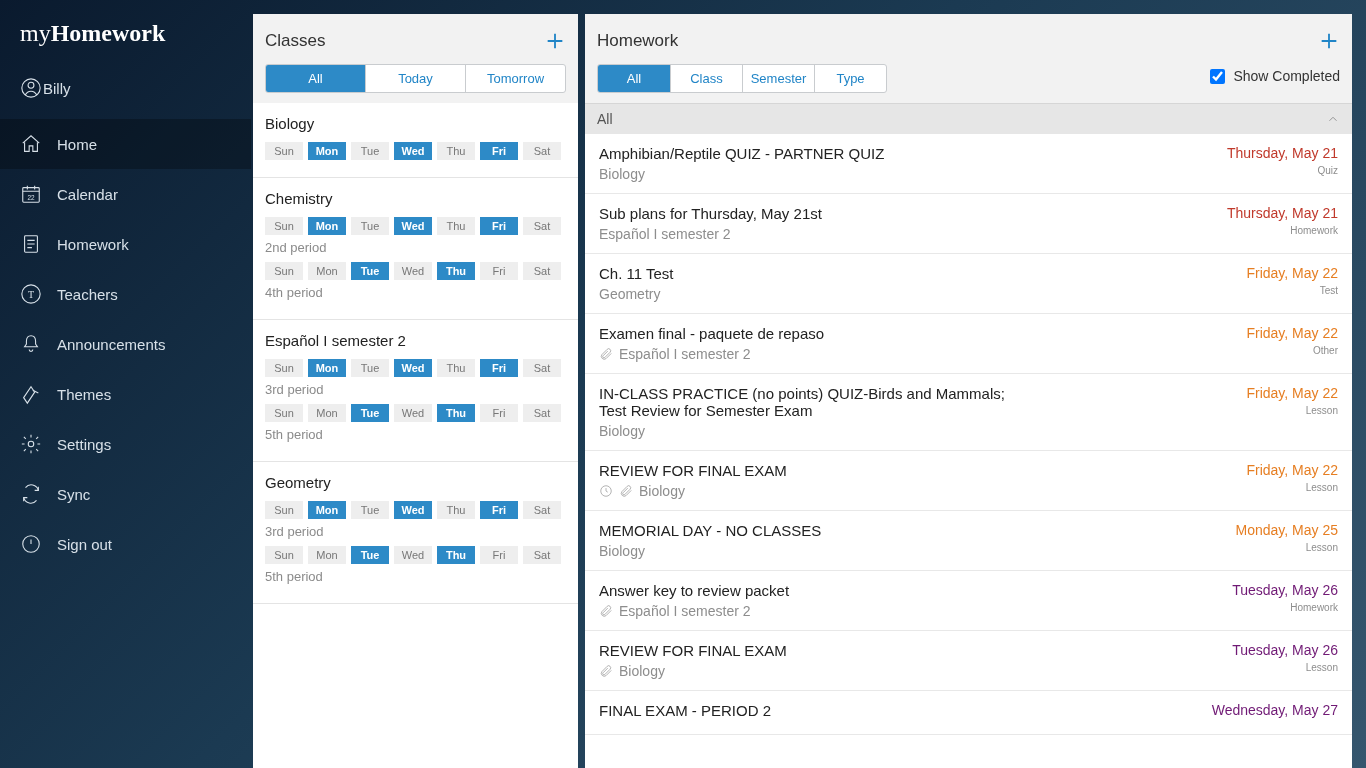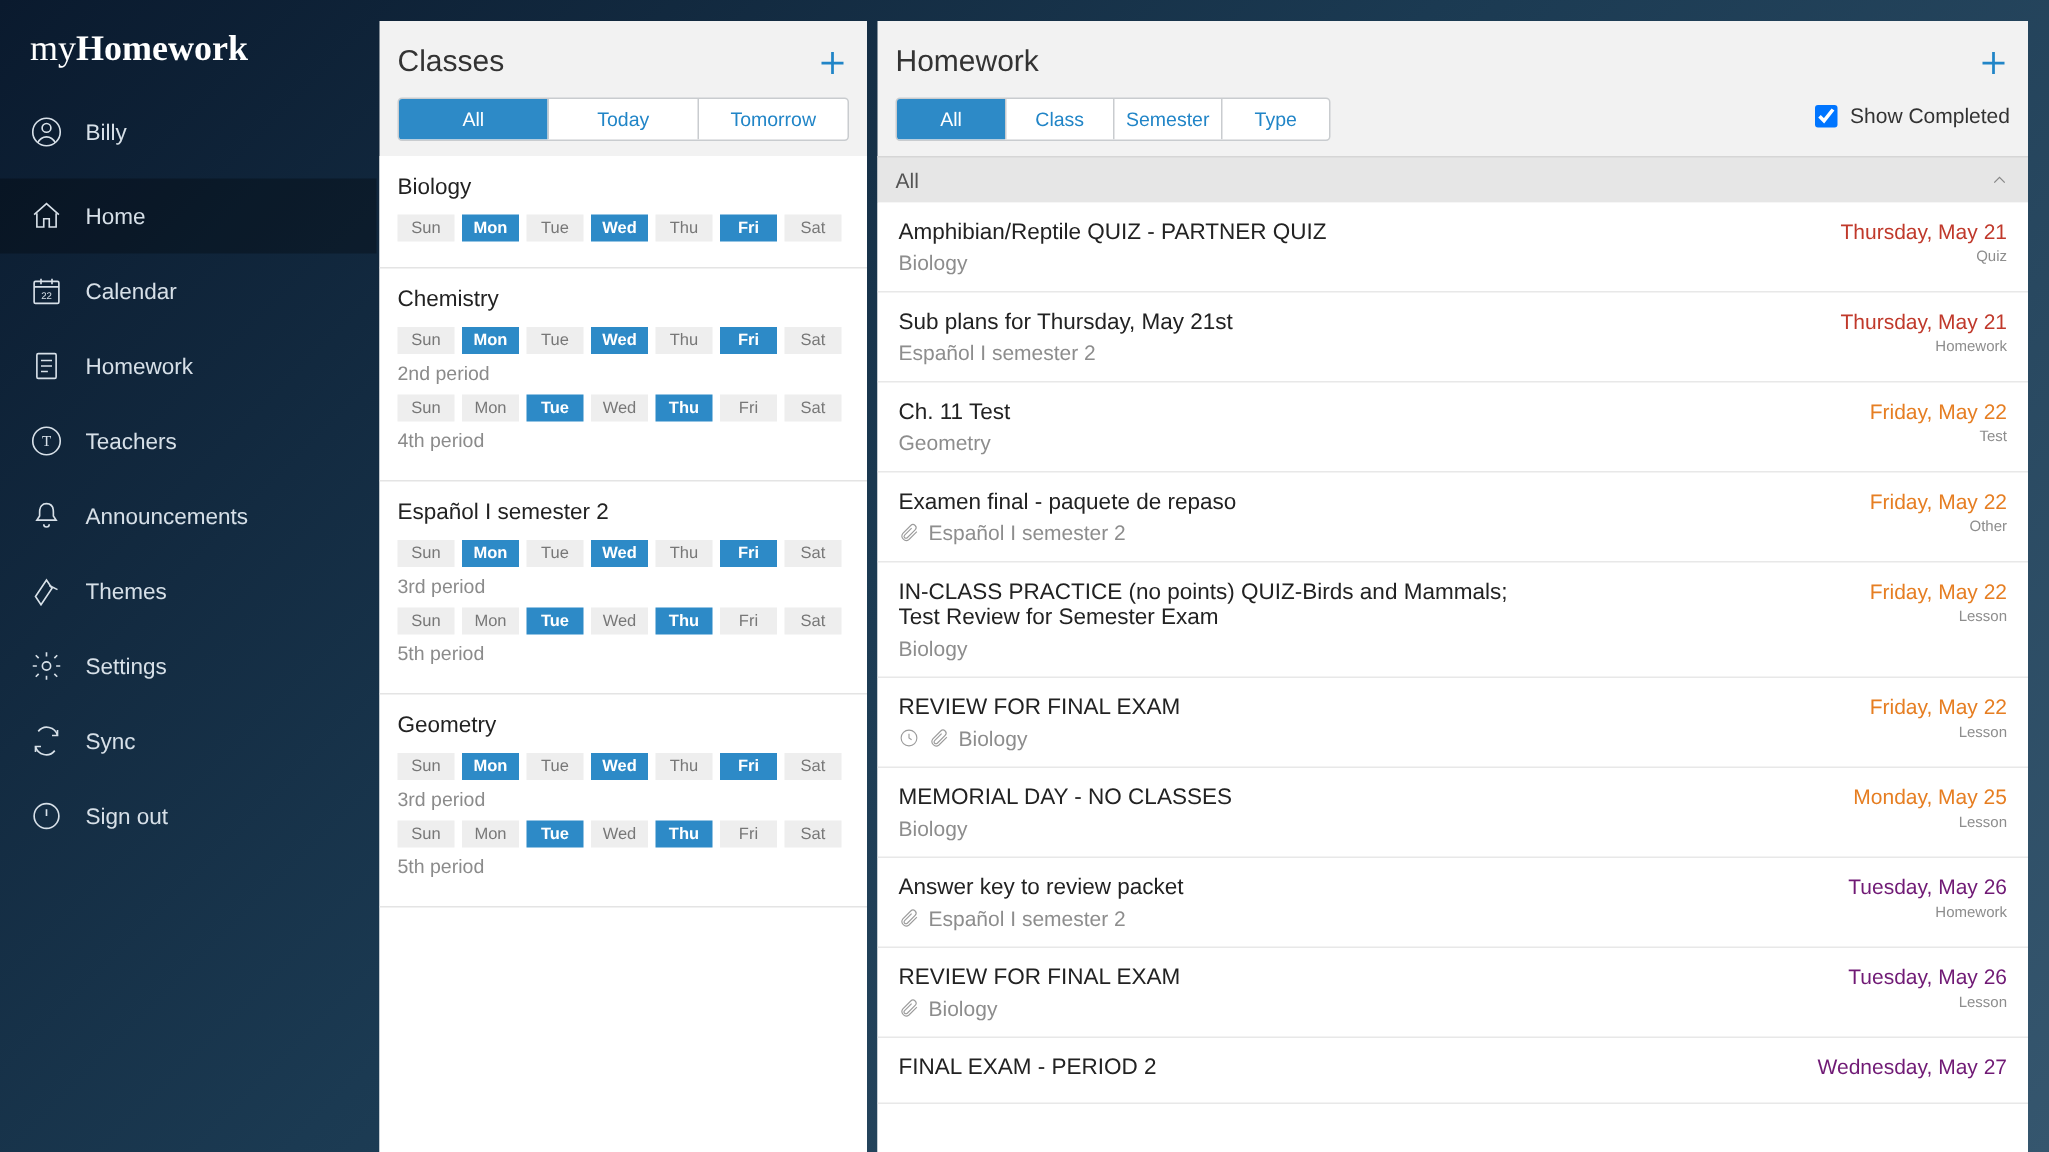--- a/index.html
+++ b/index.html
@@ -5,31 +5,31 @@
 * { box-sizing: border-box; margin: 0; padding: 0; }
 body {
   font-family: -apple-system, BlinkMacSystemFont, "Segoe UI", Arial, sans-serif;
   background: linear-gradient(135deg, #0a1a2e 0%, #1b3a52 45%, #35566e 100%);
   width: 1366px; height: 768px; overflow: hidden;
   display: flex;
 }
 .sidebar { width: 253px; padding: 20px 2px 0 20px; color: #dfe6ee; }
 .brand { font-family: Georgia, "Times New Roman", serif; font-size: 24px; margin-bottom: 30px; color:#fff; }
 .brand .bold { font-weight: 700; }
-.user { display:flex; align-items:center; gap:15px; font-size:15px; margin-bottom:20px; color:#d7e0e8; }
+.user { display:flex; align-items:center; gap:1px; font-size:15px; margin-bottom:20px; color:#d7e0e8; }
 .nav { list-style:none; margin-left:-20px; }
 .nav li { display:flex; align-items:center; gap:15px; padding:14px 0 14px 20px; font-size:15px; cursor:pointer; color:#d7e0e8; }
 .nav li.active { background: rgba(0,0,0,0.28); }
 .nav svg, .user svg { width:22px; height:22px; stroke:#d7e0e8; fill:none; stroke-width:1.2; flex-shrink:0; }
 .panels { flex:1; display:flex; gap:7px; padding:14px 14px 0 0; }
 .panel { background:#f2f2f2; display:flex; flex-direction:column; }
 .panel.classes { width:325px; }
 .panel.homework { flex:1; }
 .phead { display:flex; align-items:center; justify-content:space-between; padding:16px 12px 12px 12px; }
-.phead h2 { font-size:20px; font-weight:400; color:#333; }
+.phead h2 { font-size:17px; font-weight:400; color:#333; }
 .plus { width:22px; height:22px; stroke:#2185c7; stroke-width:2; fill:none; cursor:pointer; }
 .seg { display:flex; border:1px solid #c9cccf; background:#fff; border-radius:3px; overflow:hidden; margin:0 12px 10px 12px; font-size:13px; }
 .seg div { padding:6px 0; text-align:center; color:#2185c7; cursor:pointer; border-left:1px solid #c9cccf; }
 .seg div:first-child { border-left:none; }
 .seg div.on { background:#2d8ac7; color:#fff; }
 .hw-head-row { display:flex; align-items:flex-start; justify-content:space-between; margin:0 12px 10px 12px; }
 .hw-head-row .seg { margin:0; }
 .showcomp { display:flex; align-items:center; gap:8px; font-size:14px; color:#333; margin-top:4px; }
 .showcomp input { width:15px; height:15px; }
 .section-bar { background:#e6e6e6; padding:7px 12px; font-size:14px; color:#555; display:flex; justify-content:space-between; align-items:center; border-top:1px solid #d6d6d6; }

